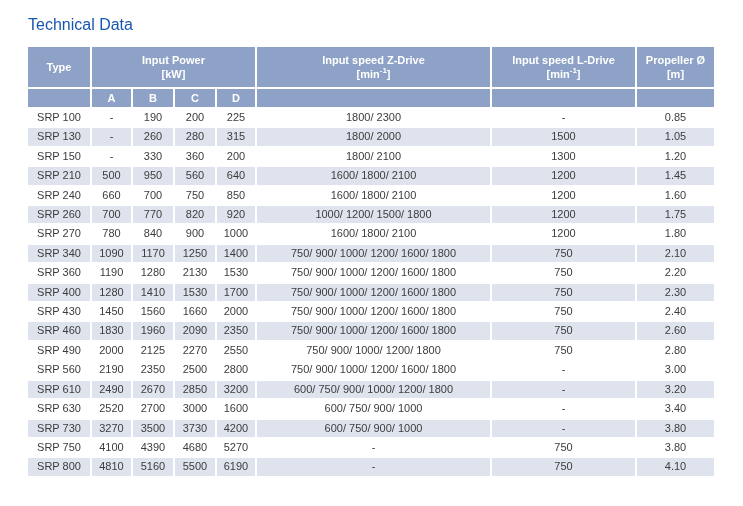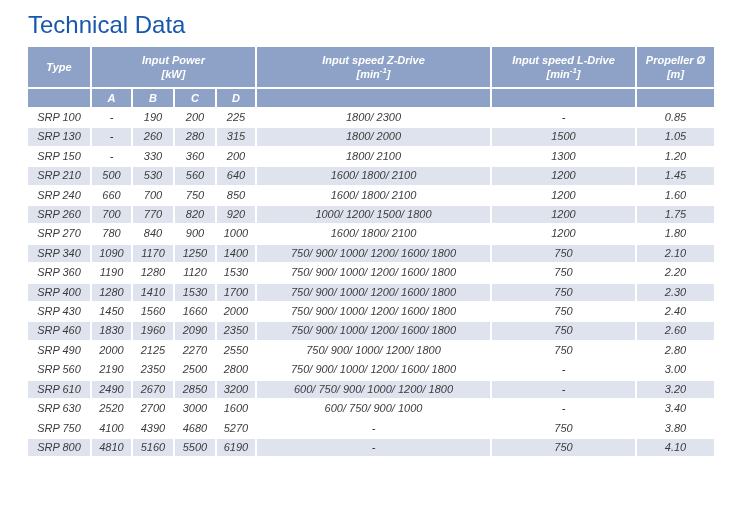--- a/index.html
+++ b/index.html
@@ -8,31 +8,30 @@
     background: #ffffff;
   }
   body {
     width: 743px;
     height: 506px;
     overflow: hidden;
     font-family: "Liberation Sans", sans-serif;
   }
   .page-title {
     margin: 13px 0 9px 28px;
-    font-size: 24px;
+    font-size: 16px;
     line-height: 23px;
     font-weight: 400;
     color: var(--title, #1757ad);
   }
   table.tech-table {
     border-collapse: separate;
     border-spacing: 2px;
     margin-left: 26px;
     table-layout: fixed;
-    font-style: italic;
   }
   table.tech-table th,
   table.tech-table td {
     padding: 0;
     text-align: center;
     overflow: hidden;
     white-space: nowrap;
   }
   table.tech-table th {
     background: var(--header_bg, #8da2c6);
@@ -141,21 +140,21 @@
     <td>330</td>
     <td>360</td>
     <td>200</td>
     <td>1800/ 2100</td>
     <td>1300</td>
     <td>1.20</td>
   </tr>
       <tr class="alt">
     <td>SRP 210</td>
     <td>500</td>
-    <td>530</td>
+    <td>950</td>
     <td>560</td>
     <td>640</td>
     <td>1600/ 1800/ 2100</td>
     <td>1200</td>
     <td>1.45</td>
   </tr>
       <tr>
     <td>SRP 240</td>
     <td>660</td>
     <td>700</td>
@@ -192,21 +191,21 @@
     <td>1250</td>
     <td>1400</td>
     <td>750/ 900/ 1000/ 1200/ 1600/ 1800</td>
     <td>750</td>
     <td>2.10</td>
   </tr>
       <tr>
     <td>SRP 360</td>
     <td>1190</td>
     <td>1280</td>
-    <td>1120</td>
+    <td>2130</td>
     <td>1530</td>
     <td>750/ 900/ 1000/ 1200/ 1600/ 1800</td>
     <td>750</td>
     <td>2.20</td>
   </tr>
       <tr class="alt">
     <td>SRP 400</td>
     <td>1280</td>
     <td>1410</td>
     <td>1530</td>
@@ -268,20 +267,30 @@
       <tr>
     <td>SRP 630</td>
     <td>2520</td>
     <td>2700</td>
     <td>3000</td>
     <td>1600</td>
     <td>600/ 750/ 900/ 1000</td>
     <td>-</td>
     <td>3.40</td>
   </tr>
+      <tr class="alt">
+    <td>SRP 730</td>
+    <td>3270</td>
+    <td>3500</td>
+    <td>3730</td>
+    <td>4200</td>
+    <td>600/ 750/ 900/ 1000</td>
+    <td>-</td>
+    <td>3.80</td>
+  </tr>
       <tr>
     <td>SRP 750</td>
     <td>4100</td>
     <td>4390</td>
     <td>4680</td>
     <td>5270</td>
     <td>-</td>
     <td>750</td>
     <td>3.80</td>
   </tr>

